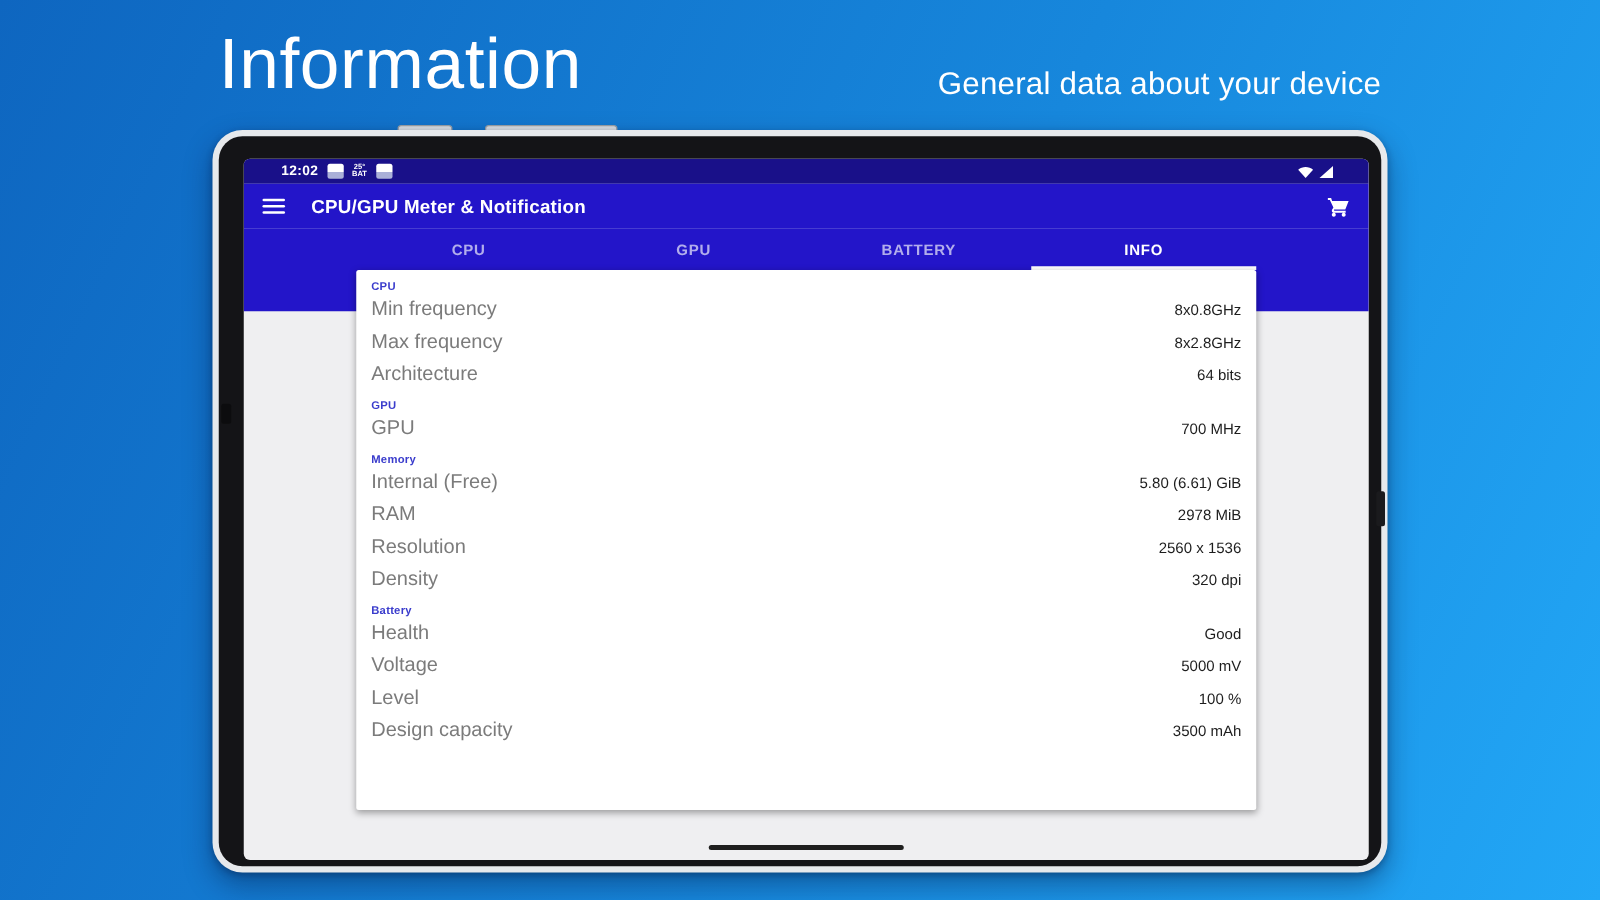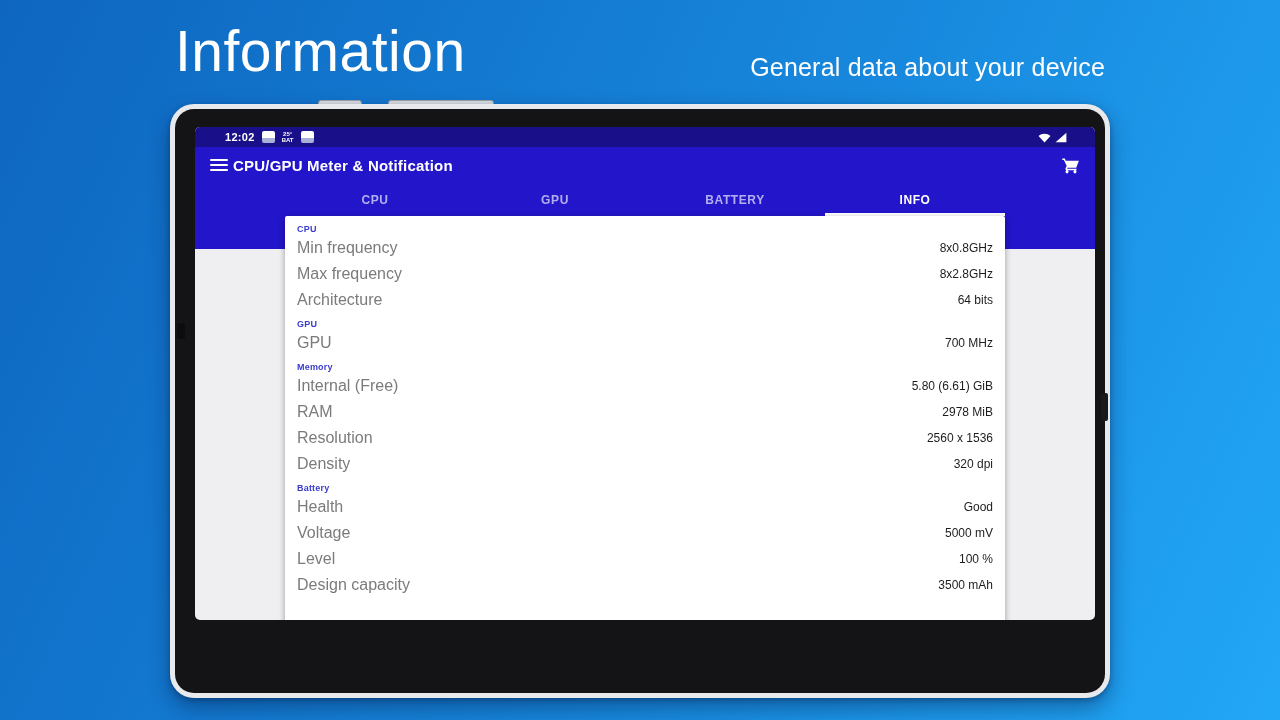--- a/index.html
+++ b/index.html
@@ -27,21 +27,21 @@
     background:#e7e9ec;border-radius:24px;
     box-shadow:0 10px 22px rgba(0,20,60,0.40),0 2px 5px rgba(0,20,60,0.30);
   }
   .bezel{
     position:absolute;left:5px;top:5px;right:5px;bottom:5px;
     background:#141417;border-radius:19px;
   }
   .cam-left{position:absolute;left:2px;top:214px;width:8px;height:16px;background:#0c0c0e;border-radius:2px;}
   .cam-right{position:absolute;right:-3px;top:284px;width:7px;height:28px;background:#1a1a1d;border-radius:2px;}
   .screen{
-    position:absolute;left:20px;top:18px;width:900px;height:493px;
+    position:absolute;left:20px;top:18px;width:900px;height:561px;
     background:#efeff1;border-radius:5px;overflow:hidden;
   }
   
   .status-bar{
     height:20px;background:#191089;display:flex;align-items:center;color:#fff;
   }
   .sb-time{font-size:11px;font-weight:bold;margin-left:30px;letter-spacing:0.3px;}
   .note-icon{
     width:13px;height:12px;border-radius:2px;margin-left:7px;
     background:linear-gradient(#ffffff 0 58%,#aab0d8 58% 100%);
@@ -49,21 +49,21 @@
   .temp-badge{margin-left:7px;display:flex;flex-direction:column;align-items:center;line-height:1;}
   .temp-badge span{font-size:6px;font-weight:bold;color:#fff;}
   .sb-right{margin-left:auto;margin-right:28px;display:flex;align-items:center;gap:4px;}
   .sb-right svg{display:block;}
   
   .app-bar{
     height:36px;background:#2315c9;display:flex;align-items:center;color:#fff;
   }
   .hamburger{width:18px;height:12px;margin-left:15px;display:flex;flex-direction:column;justify-content:space-between;cursor:pointer;}
   .hamburger i{display:block;height:2px;background:#fff;border-radius:1px;}
-  .app-title{font-size:15px;font-weight:bold;margin-left:5px;letter-spacing:0.2px;}
+  .app-title{font-size:15px;font-weight:bold;margin-left:21px;letter-spacing:0.2px;}
   .cart{margin-left:auto;margin-right:14px;cursor:pointer;display:flex;}
   
   .tab-bar{height:33px;background:#2315c9;}
   .tabs{width:720px;margin-left:90px;height:100%;display:flex;}
   .tab{
     flex:1;display:flex;align-items:center;justify-content:center;position:relative;
     color:rgba(255,255,255,0.65);font-size:12px;font-weight:bold;letter-spacing:0.6px;cursor:pointer;
   }
   .tab.active{color:#ffffff;}
   .tab.active::after{

